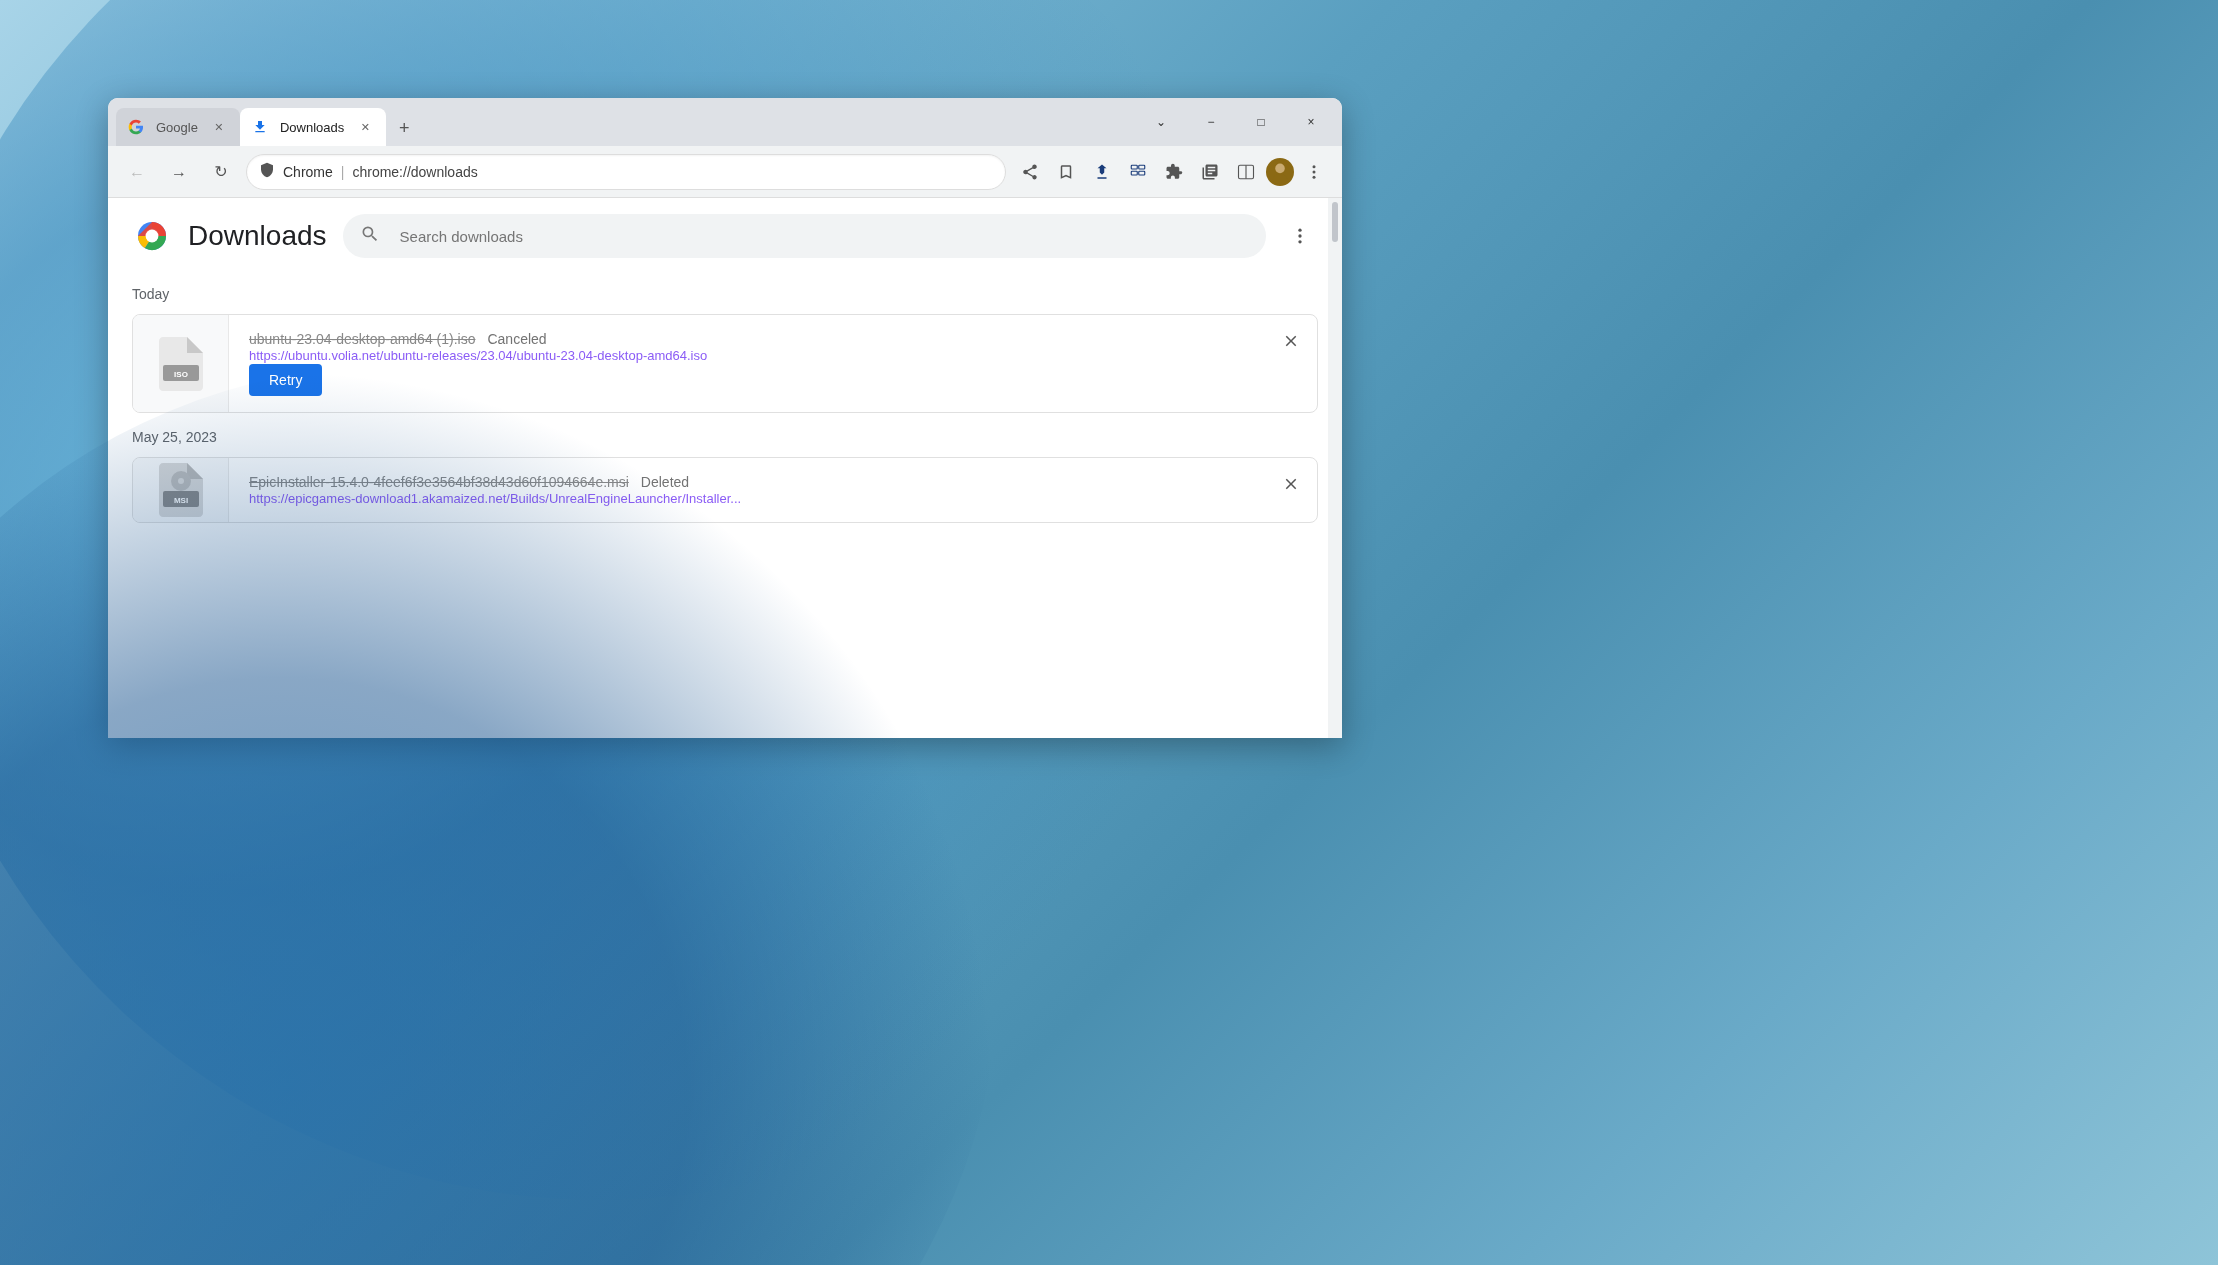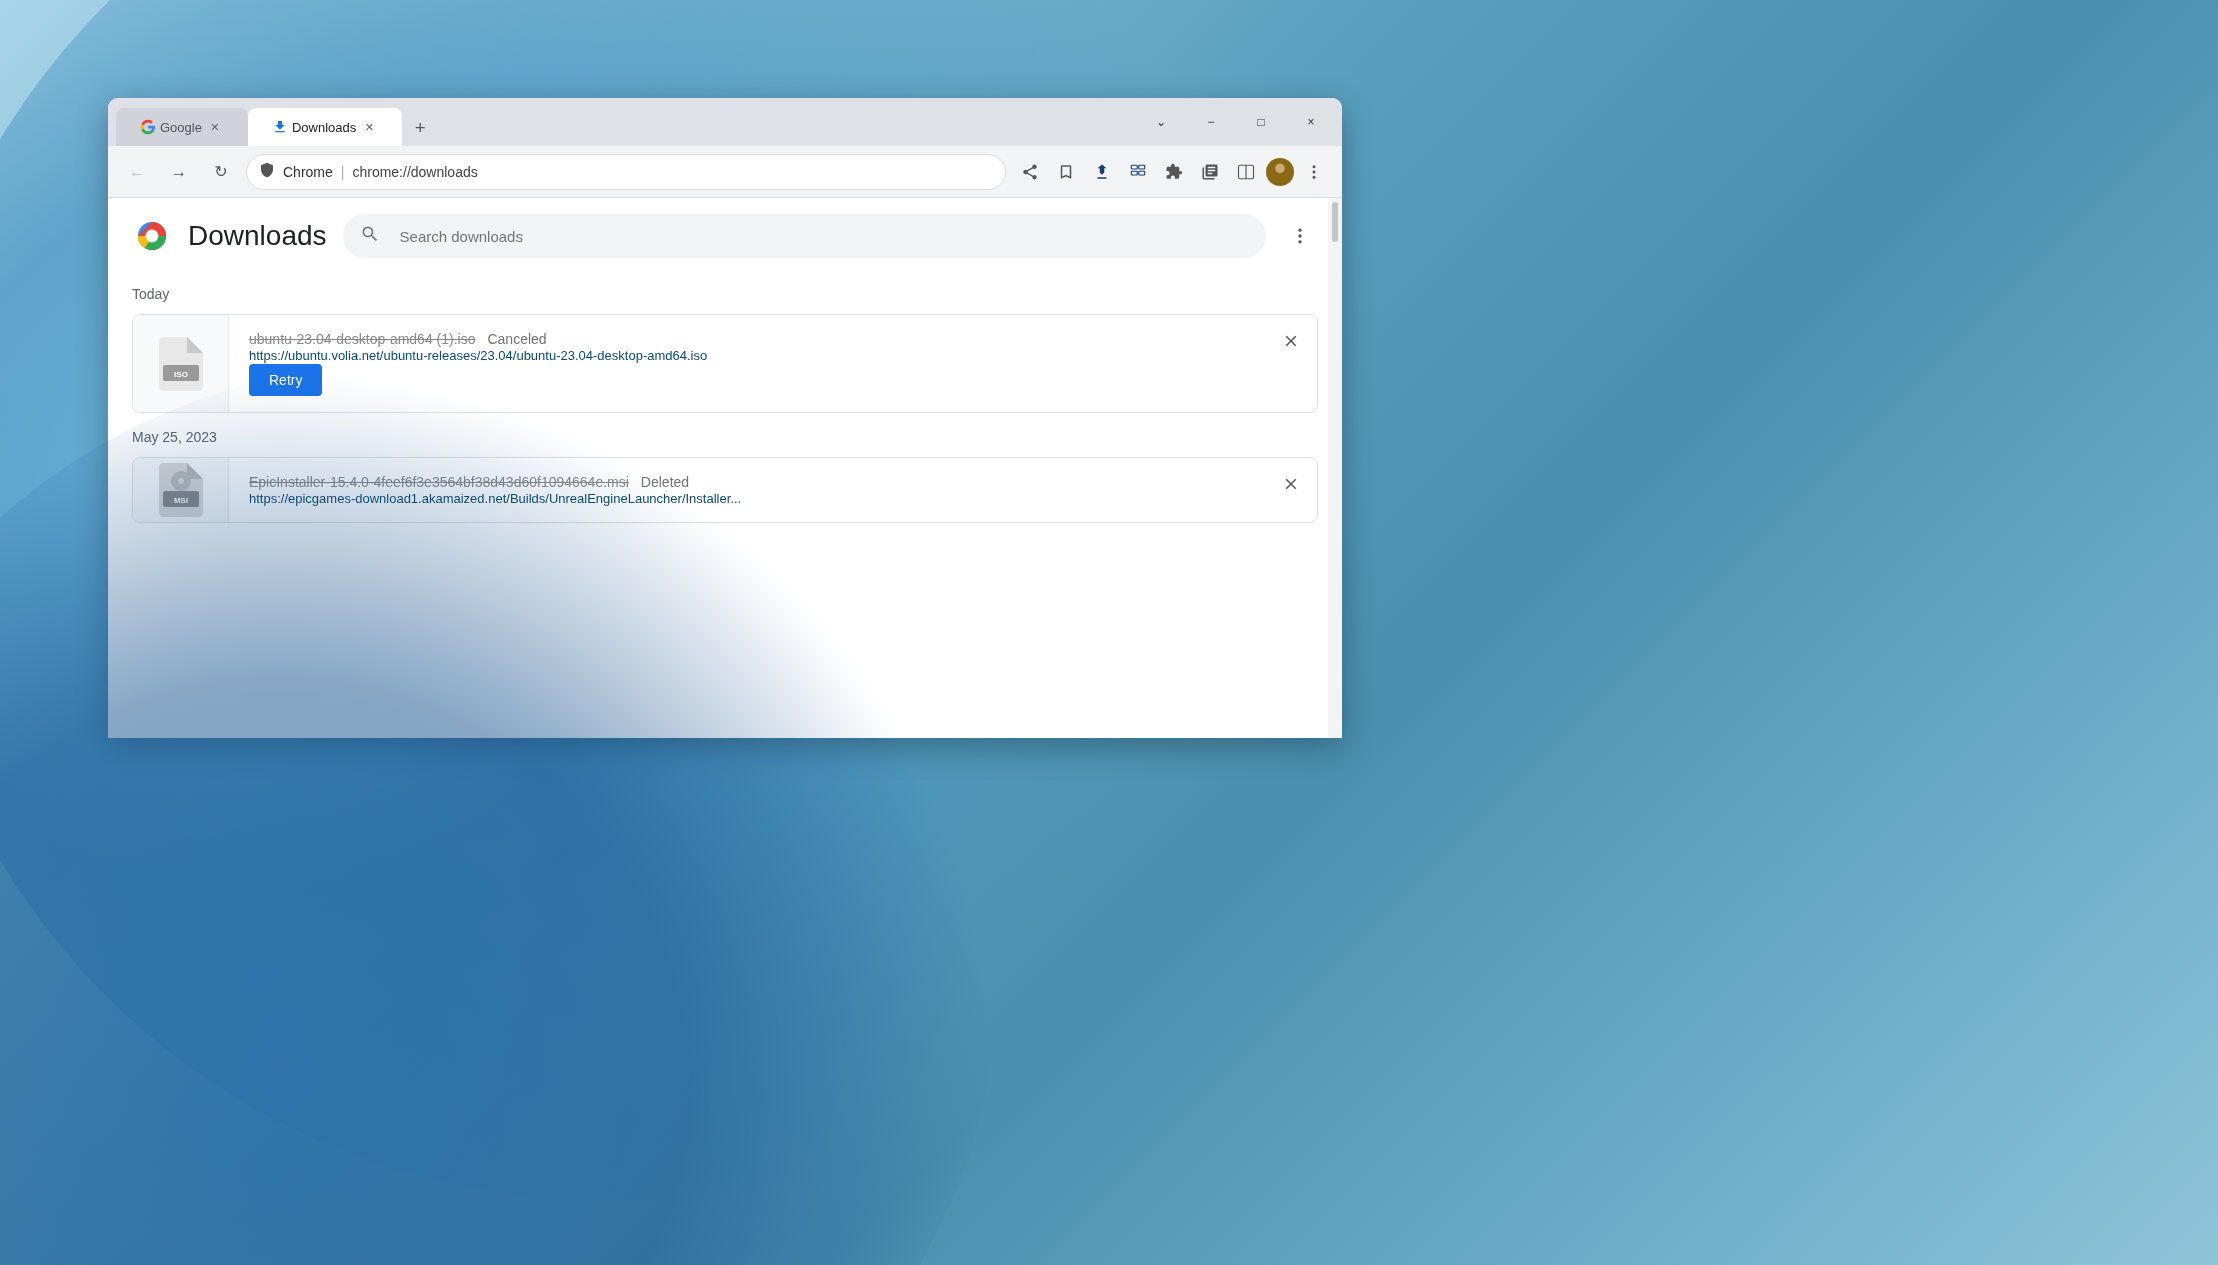--- a/index.html
+++ b/index.html
@@ -90,22 +90,22 @@
       display: flex;
       align-items: flex-end;
       flex: 1;
       padding-bottom: 0;
     }
 
     .tab {
       height: 38px;
       display: flex;
       align-items: center;
-      padding: 0 24px;
-      gap: 4px;
+      padding: 0 12px;
+      gap: 12px;
       cursor: pointer;
       border-radius: 8px 8px 0 0;
       font-size: 13px;
       color: #333;
       max-width: 200px;
       position: relative;
     }
 
     .tab.inactive {
       background: #d0d3d9;
@@ -378,21 +378,21 @@
     }
 
     .download-status {
       font-size: 14px;
       color: #737373;
       font-weight: 400;
     }
 
     .download-url {
       font-size: 13px;
-      color: #0c4a6e;
+      color: #8b5cf6;
     }
 
     .retry-btn {
       background: #1a73e8;
       color: #fff;
       border: none;
       padding: 8px 20px;
       border-radius: 4px;
       font-size: 14px;
       font-weight: 500;

